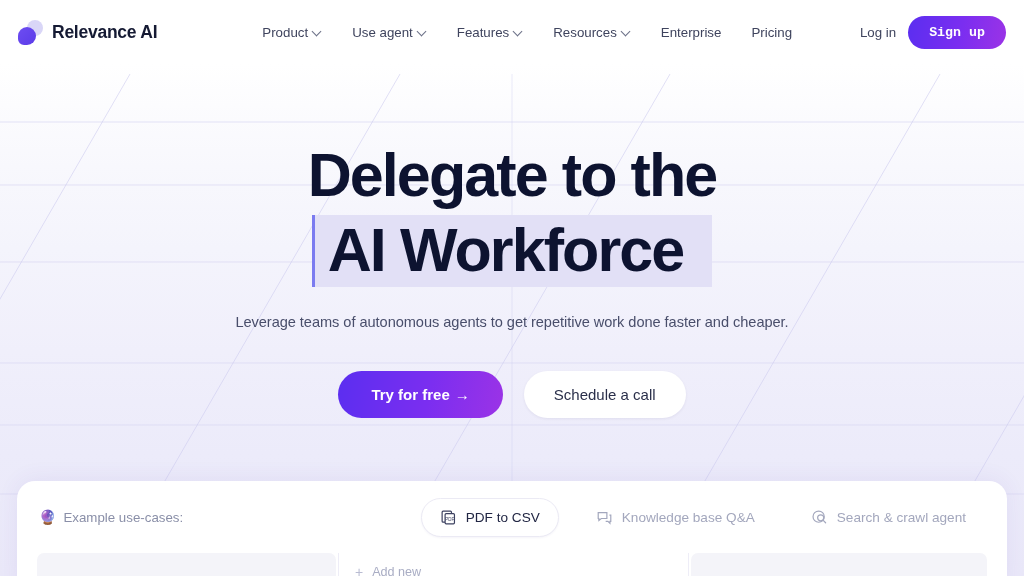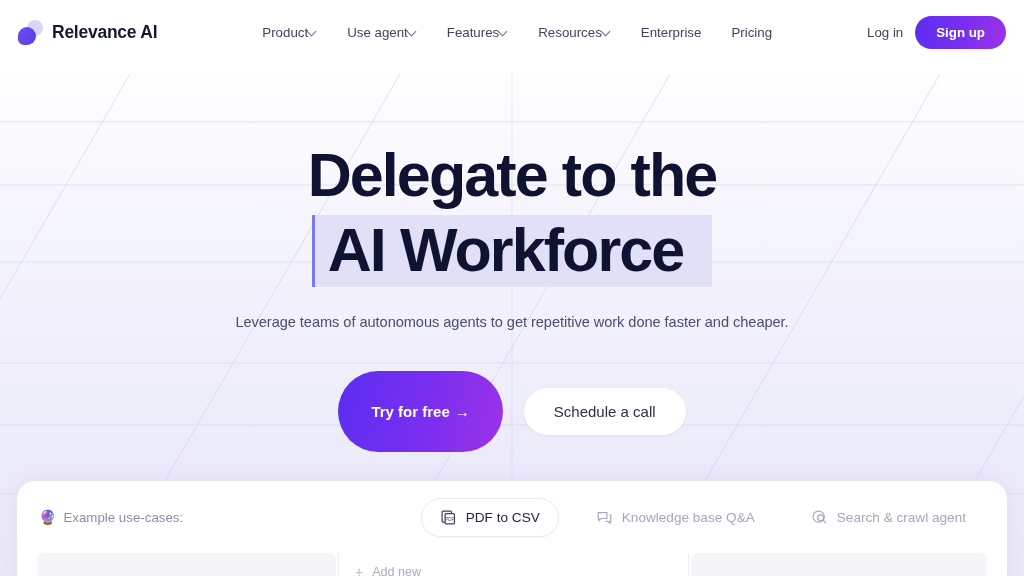--- a/index.html
+++ b/index.html
@@ -100,20 +100,21 @@
   .nav {
     display: flex;
     align-items: center;
     gap: 30px;
     margin-left: 105px;
   }
 
   .nav-item {
     display: flex;
     align-items: center;
+    gap: 5px;
     font-size: 13.3px;
     color: #3f445e;
     cursor: pointer;
     white-space: nowrap;
   }
 
   .chev {
     display: inline-block;
     width: 9px; height: 9px;
     position: relative;
@@ -146,21 +147,21 @@
 
   .signup-btn {
     background: linear-gradient(100deg, #5b2ef0 0%, #7b2ef0 55%, #9b33e6 100%);
     color: #ffffff;
     font-size: 13.3px;
     font-weight: bold;
     border: none;
     border-radius: 999px;
     padding: 9px 21px;
     cursor: pointer;
-    font-family: Liberation Sans, sans-serif;
+    font-family: Liberation Mono, monospace;
     white-space: nowrap;
   }
 
   
   .hero {
     position: absolute;
     left: 0; top: 64px;
     width: 1024px;
     text-align: center;
     z-index: 5;
@@ -199,21 +200,21 @@
     gap: 21px;
   }
 
   .btn-primary {
     background: linear-gradient(100deg, #5b2ef0 0%, #7b2ef0 55%, #9b33e6 100%);
     color: #ffffff;
     font-size: 15px;
     font-weight: bold;
     border: none;
     border-radius: 999px;
-    padding: 32px 33px;
+    padding: 15px 33px;
     cursor: pointer;
     font-family: inherit;
     white-space: nowrap;
   }
   .btn-primary .arrow { margin-left: 5px; font-weight: normal; }
 
   .btn-secondary {
     background: #ffffff;
     color: #2a2f4a;
     font-size: 15px;

